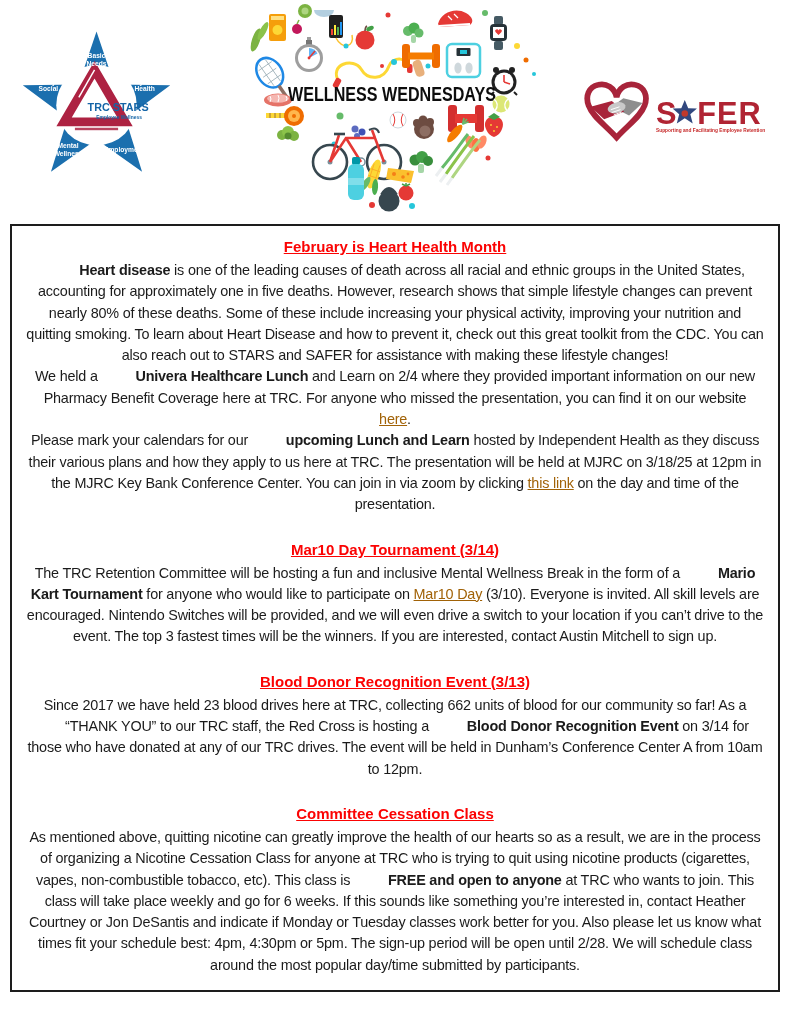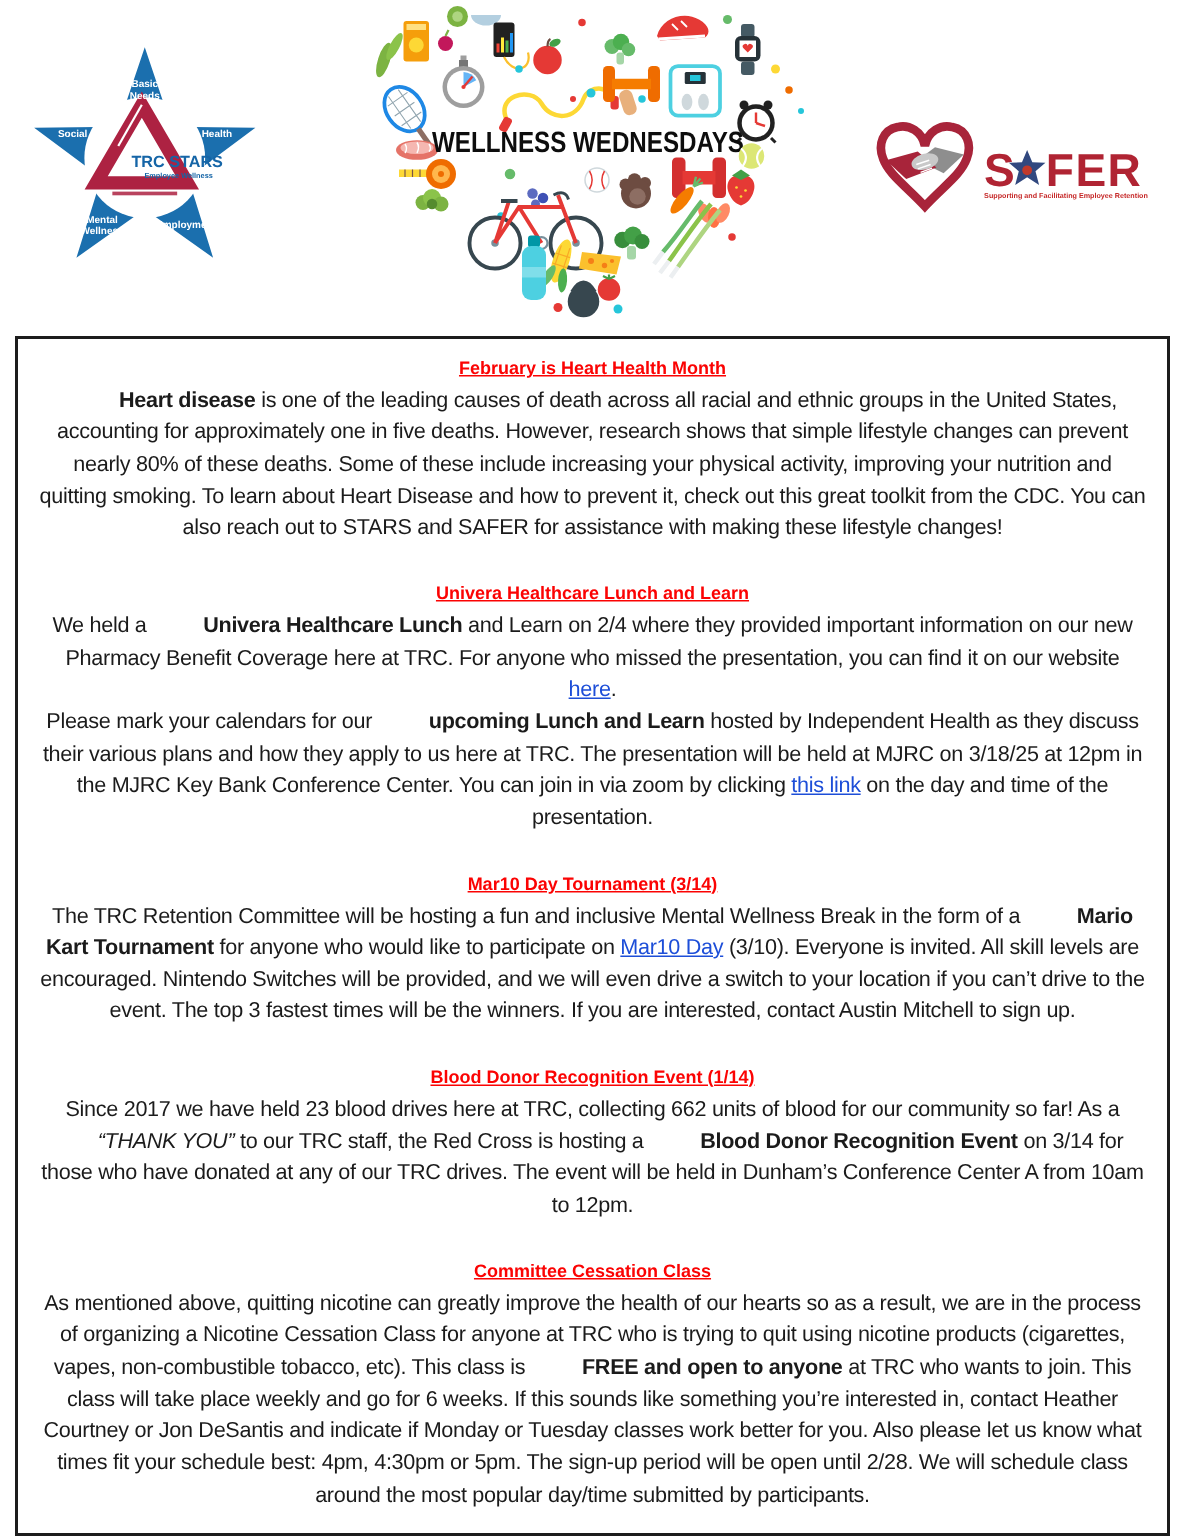--- a/index.html
+++ b/index.html
@@ -2,27 +2,27 @@
 <html><head>
 <meta charset="utf-8">
 <style>
   html,body{margin:0;padding:0;background:#fff;}
   body{width:790px;font-family:"Liberation Sans",sans-serif;color:#1b1b1b;}
   .header{position:relative;width:772px;height:224px;background:#fff;}
   .stars-logo{position:absolute;left:16px;top:30px;}
   .heart-logo{position:absolute;left:241px;top:2px;}
   .safer-logo{position:absolute;left:583px;top:78px;}
   .content-box{margin:0 10px 8px 10px;border:2px solid #1d1d1d;padding:8px 14px 14px;text-align:center;}
-  .content-box h2{font-size:12px;font-weight:bold;color:#fb0303;text-decoration:underline;margin:25px 0 5px;}
+  .content-box h2{font-size:15px;font-weight:bold;color:#fb0303;text-decoration:underline;margin:25px 0 5px;}
   .content-box section:first-child h2{margin-top:4px;}
   .content-box p{margin:0;font-size:14.4px;line-height:21.3px;letter-spacing:-0.2px;}
   .b{font-weight:bold;padding-left:34px;}
-  .i{font-style:italic;margin-left:24px;}
+  .i{margin-left:24px;}
   .u{}
-  a.lnk{color:#1d4ed8;text-decoration:underline;cursor:pointer;}
+  a.lnk{color:#a16207;text-decoration:underline;cursor:pointer;}
   svg text{font-family:"Liberation Sans",sans-serif;}
 </style>
 </head>
 <body>
 
 <div class="header">
 
   <svg class="stars-logo" width="162" height="168" viewBox="0 0 165 170">
     <polygon fill="#1b6fae" points="82,1 100.2,54.9 157.1,55.6 111.5,89.6 128.4,143.9 82,111 35.6,143.9 52.5,89.6 6.9,55.6 63.8,54.9"></polygon>
     <circle cx="82" cy="76" r="41" fill="#fff"></circle>
@@ -286,32 +286,31 @@
   </svg>
 </div>
 
 <div class="content-box">
   <div>
       <section>
         <h2>February is Heart Health Month</h2>
         <p><span class="b">Heart disease</span><span> is one of the leading causes of death across all racial and ethnic groups in the United States, accounting for approximately one in five deaths. However, research shows that simple lifestyle changes can prevent nearly 80% of these deaths. Some of these include increasing your physical activity, improving your nutrition and quitting smoking. To learn about Heart Disease and how to prevent it, check out this great toolkit from the CDC. You can also reach out to STARS and SAFER for assistance with making these lifestyle changes!</span></p>
       </section>
       <section>
-        <h2>Univera Healthcare Lunch and Learn</h2>
         <p><span>We held a </span><span class="b">Univera Healthcare Lunch</span><span> and Learn on 2/4 where they provided important information on our new Pharmacy Benefit Coverage here at TRC. For anyone who missed the presentation, you can find it on our website </span><a class="lnk" href="#">here</a><span>.</span></p>
       </section>
       <section>
         <p><span>Please mark your calendars for our </span><span class="b">upcoming Lunch and Learn</span><span> hosted by Independent Health as they discuss their various plans and how they apply to us here at TRC. The presentation will be held at MJRC on 3/18/25 at 12pm in the MJRC Key Bank Conference Center. You can join in via zoom by clicking </span><a class="lnk" href="#">this link</a><span> on the day and time of the presentation.</span></p>
       </section>
       <section>
         <h2>Mar10 Day Tournament (3/14)</h2>
         <p><span>The TRC Retention Committee will be hosting a fun and inclusive Mental Wellness Break in the form of a </span><span class="b">Mario Kart Tournament</span><span> for anyone who would like to participate on </span><a class="lnk" href="#">Mar10 Day</a><span> (3/10). Everyone is invited. All skill levels are encouraged. Nintendo Switches will be provided, and we will even drive a switch to your location if you can’t drive to the event. The top 3 fastest times will be the winners. If you are interested, contact Austin Mitchell to sign up.</span></p>
       </section>
       <section>
-        <h2>Blood Donor Recognition Event (1/14)</h2>
+        <h2>Blood Donor Recognition Event (3/13)</h2>
         <p><span>Since 2017 we have held 23 blood drives here at TRC, collecting </span><span class="u">662 units of blood</span><span> for our community so far!  As a </span><span class="i">“THANK YOU”</span><span> to our TRC staff, the Red Cross is hosting a </span><span class="b">Blood Donor Recognition Event</span><span> on 3/14 for those who have donated at any of our TRC drives. The event will be held in Dunham’s Conference Center A from 10am to 12pm.</span></p>
       </section>
       <section>
         <h2>Committee Cessation Class</h2>
         <p><span>As mentioned above, quitting nicotine can greatly improve the health of our hearts so as a result, we are in the process of organizing a Nicotine Cessation Class for anyone at TRC who is trying to quit using nicotine products (cigarettes, vapes, non-combustible tobacco, etc). This class is </span><span class="b">FREE and open to anyone</span><span> at TRC who wants to join. This class will take place weekly and go for 6 weeks. If this sounds like something you’re interested in, contact Heather Courtney or Jon DeSantis and indicate if Monday or Tuesday classes work better for you. Also please let us know what times fit your schedule best: 4pm, 4:30pm or 5pm. The sign-up period will be open until 2/28. We will schedule class around the most popular day/time submitted by participants.</span></p>
       </section>
     </div>
 </div>
 
 </body></html>

